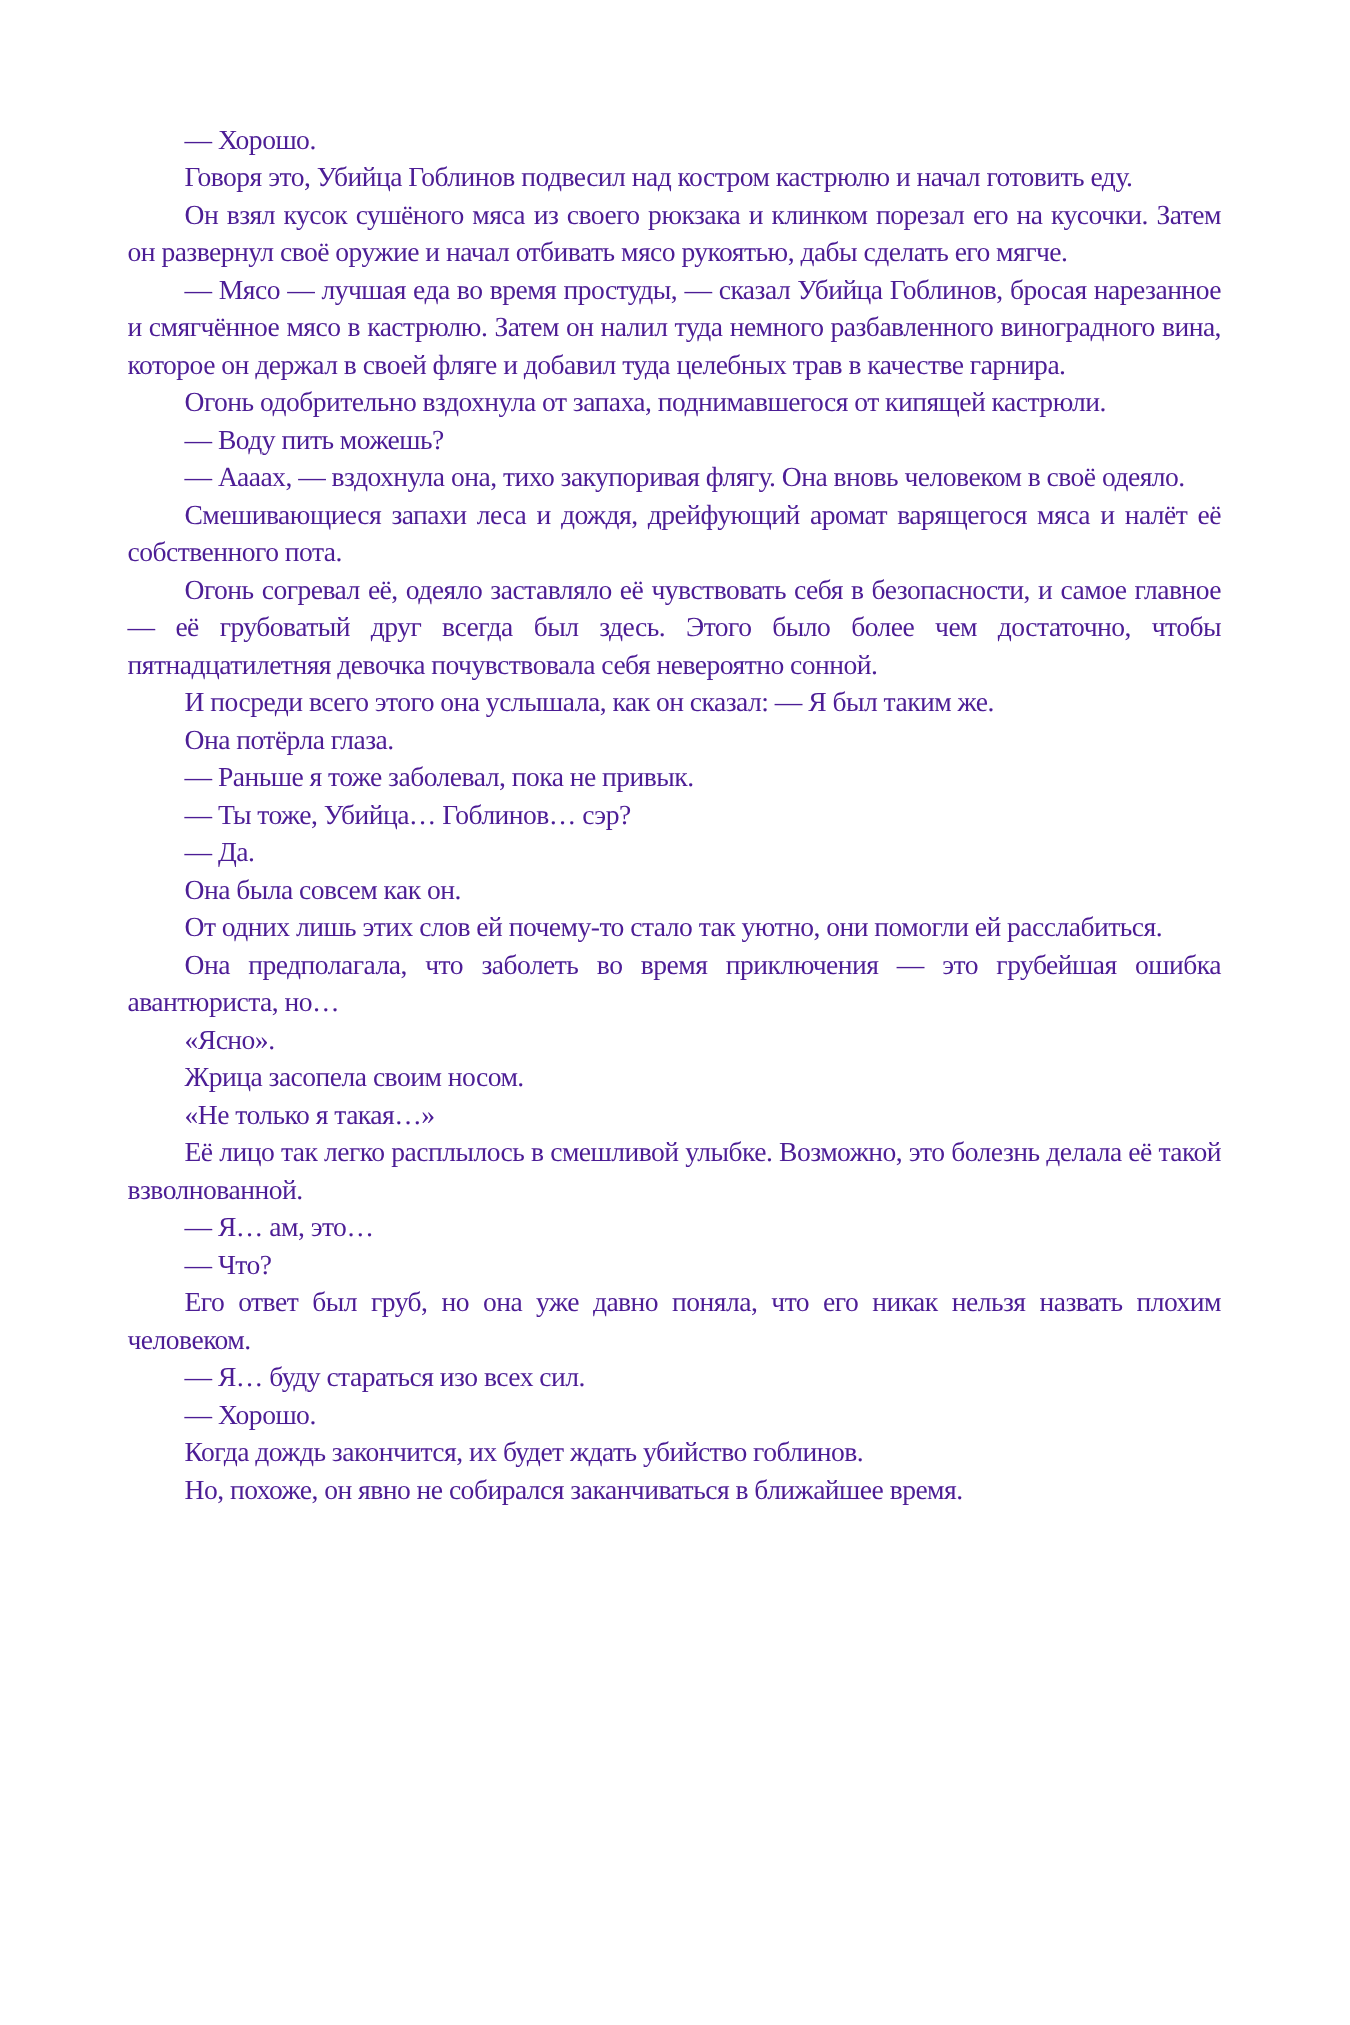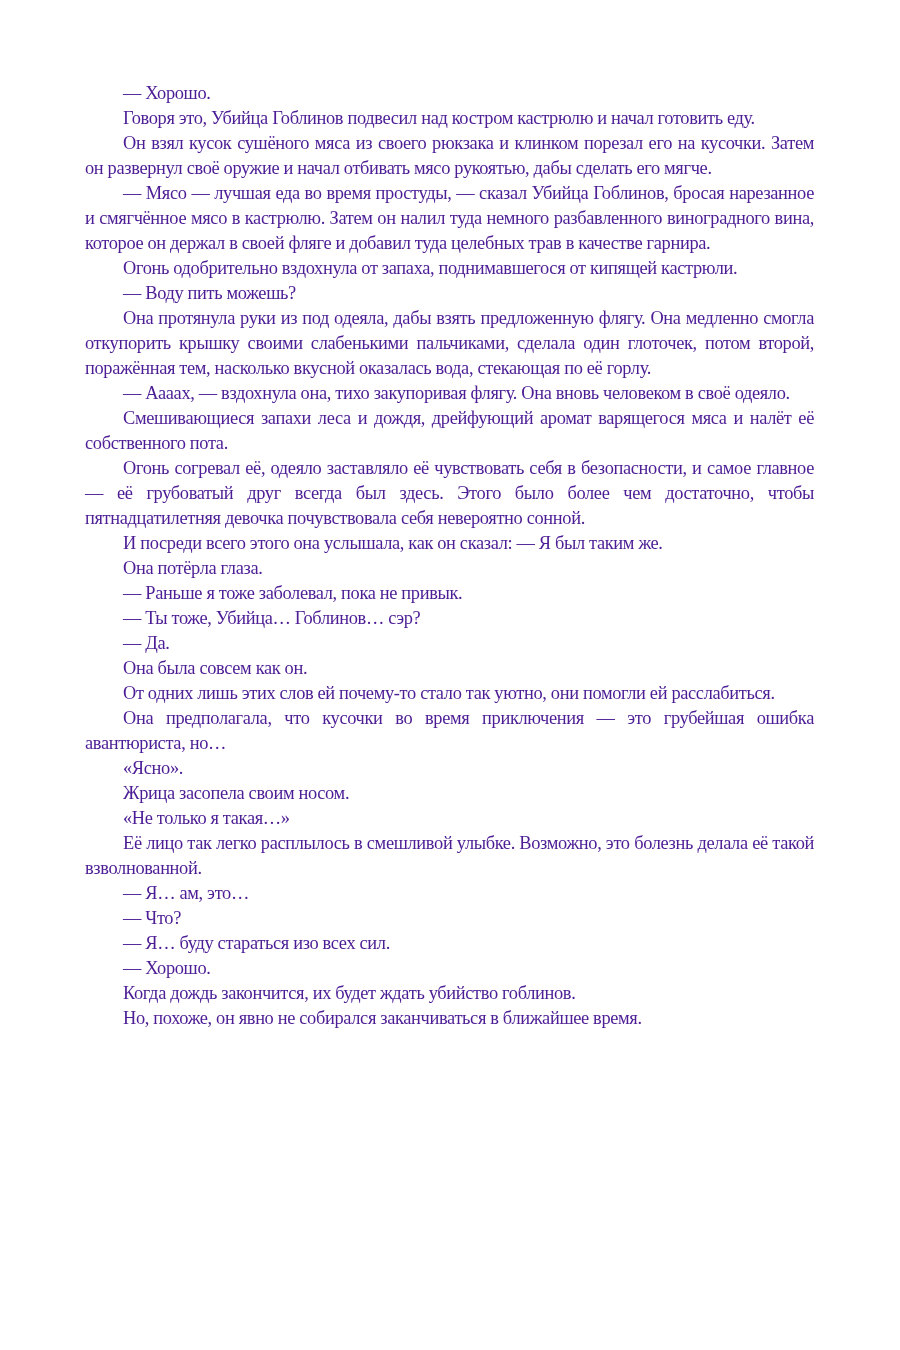--- a/index.html
+++ b/index.html
@@ -26,35 +26,35 @@
 </head>
 <body>
 
 <div class="page">
   <p class="para">— Хорошо.</p>
   <p class="para">Говоря это, Убийца Гоблинов подвесил над костром кастрюлю и начал готовить еду.</p>
   <p class="para">Он взял кусок сушёного мяса из своего рюкзака и клинком порезал его на кусочки. Затем он развернул своё оружие и начал отбивать мясо рукоятью, дабы сделать его мягче.</p>
   <p class="para">— Мясо — лучшая еда во время простуды, — сказал Убийца Гоблинов, бросая нарезанное и смягчённое мясо в кастрюлю. Затем он налил туда немного разбавленного виноградного вина, которое он держал в своей фляге и добавил туда целебных трав в качестве гарнира.</p>
   <p class="para">Огонь одобрительно вздохнула от запаха, поднимавшегося от кипящей кастрюли.</p>
   <p class="para">— Воду пить можешь?</p>
-  <p class="para">Она протянула руки из под одеяла, дабы взять предложенную флягу. Она медленно смогла откупорить крышку своими слабенькими пальчиками, сделала один глоточек, потом второй, поражённая тем, насколько вкусной оказалась вода, стекающая по её горлу.</p>
   <p class="para">— Аааах, — вздохнула она, тихо закупоривая флягу. Она вновь человеком в своё одеяло.</p>
   <p class="para">Смешивающиеся запахи леса и дождя, дрейфующий аромат варящегося мяса и налёт её собственного пота.</p>
   <p class="para">Огонь согревал её, одеяло заставляло её чувствовать себя в безопасности, и самое главное — её грубоватый друг всегда был здесь. Этого было более чем достаточно, чтобы пятнадцатилетняя девочка почувствовала себя невероятно сонной.</p>
   <p class="para">И посреди всего этого она услышала, как он сказал: — Я был таким же.</p>
   <p class="para">Она потёрла глаза.</p>
   <p class="para">— Раньше я тоже заболевал, пока не привык.</p>
   <p class="para">— Ты тоже, Убийца… Гоблинов… сэр?</p>
   <p class="para">— Да.</p>
   <p class="para">Она была совсем как он.</p>
   <p class="para">От одних лишь этих слов ей почему-то стало так уютно, они помогли ей расслабиться.</p>
-  <p class="para">Она предполагала, что кусочки во время приключения — это грубейшая ошибка авантюриста, но…</p>
+  <p class="para">Она предполагала, что заболеть во время приключения — это грубейшая ошибка авантюриста, но…</p>
   <p class="para">«Ясно».</p>
   <p class="para">Жрица засопела своим носом.</p>
   <p class="para">«Не только я такая…»</p>
   <p class="para">Её лицо так легко расплылось в смешливой улыбке. Возможно, это болезнь делала её такой взволнованной.</p>
   <p class="para">— Я… ам, это…</p>
   <p class="para">— Что?</p>
+  <p class="para">Его ответ был груб, но она уже давно поняла, что его никак нельзя назвать плохим человеком.</p>
   <p class="para">— Я… буду стараться изо всех сил.</p>
   <p class="para">— Хорошо.</p>
   <p class="para">Когда дождь закончится, их будет ждать убийство гоблинов.</p>
   <p class="para">Но, похоже, он явно не собирался заканчиваться в ближайшее время.</p>
 </div>
 
 </body></html>

